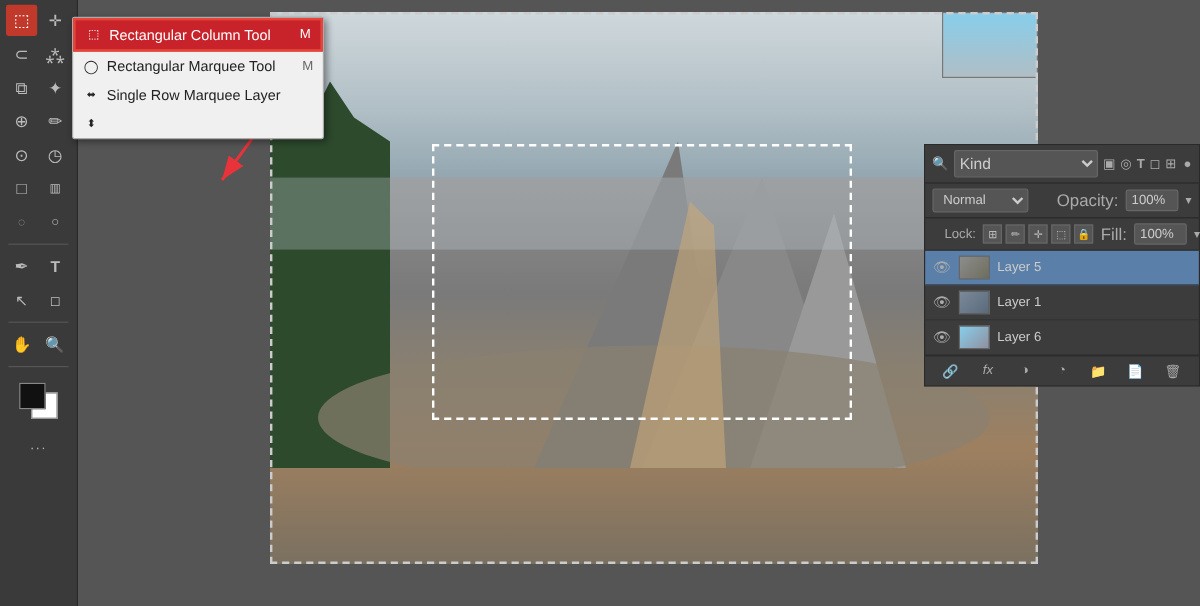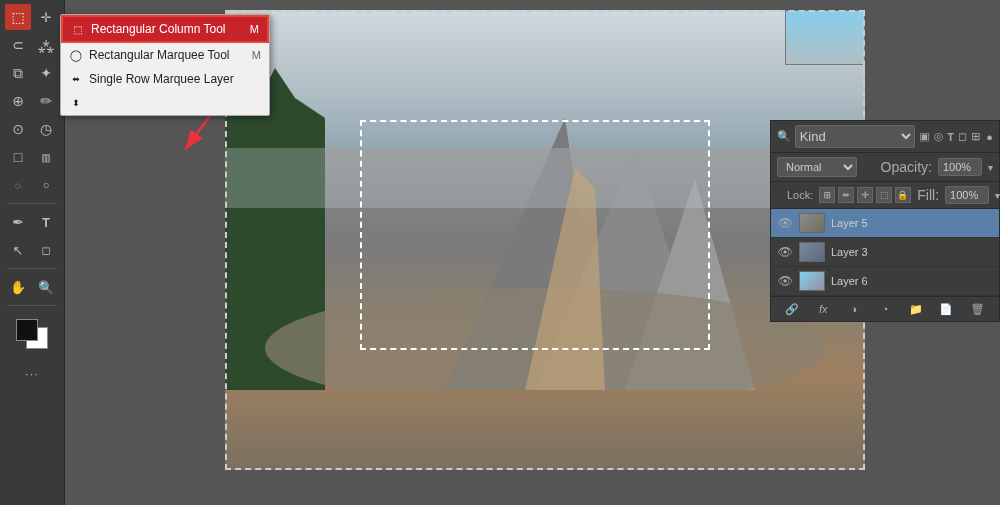--- a/index.html
+++ b/index.html
@@ -512,21 +512,21 @@
 
   <div class="layer-item selected">
     <div class="layer-eye">👁</div>
     <div class="layer-thumb layer-thumb-1" style="background: linear-gradient(135deg, #8d8d8d 0%, #6d6d5d 100%);"></div>
     <span class="layer-name">Layer 5</span>
   </div>
 
   <div class="layer-item">
     <div class="layer-eye">👁</div>
     <div class="layer-thumb layer-thumb-2" style="background: linear-gradient(135deg, #7a8a9a 0%, #5a6a7a 100%);"></div>
-    <span class="layer-name">Layer 3</span>
+    <span class="layer-name">Layer 1</span>
   </div>
 
   <div class="layer-item">
     <div class="layer-eye">👁</div>
     <div class="layer-thumb" style="background: linear-gradient(135deg, #87ceeb 0%, #9090a0 100%);"></div>
     <span class="layer-name">Layer 6</span>
   </div>
 
   <div class="layers-bottom">
     <span class="layers-bottom-btn" title="Link layers">🔗</span>

